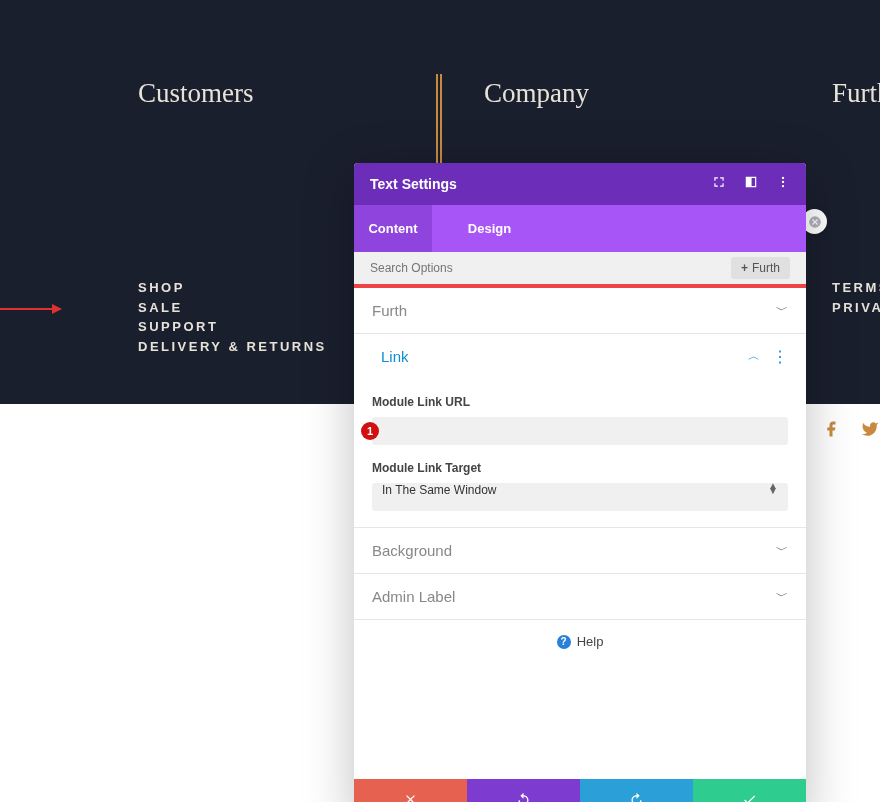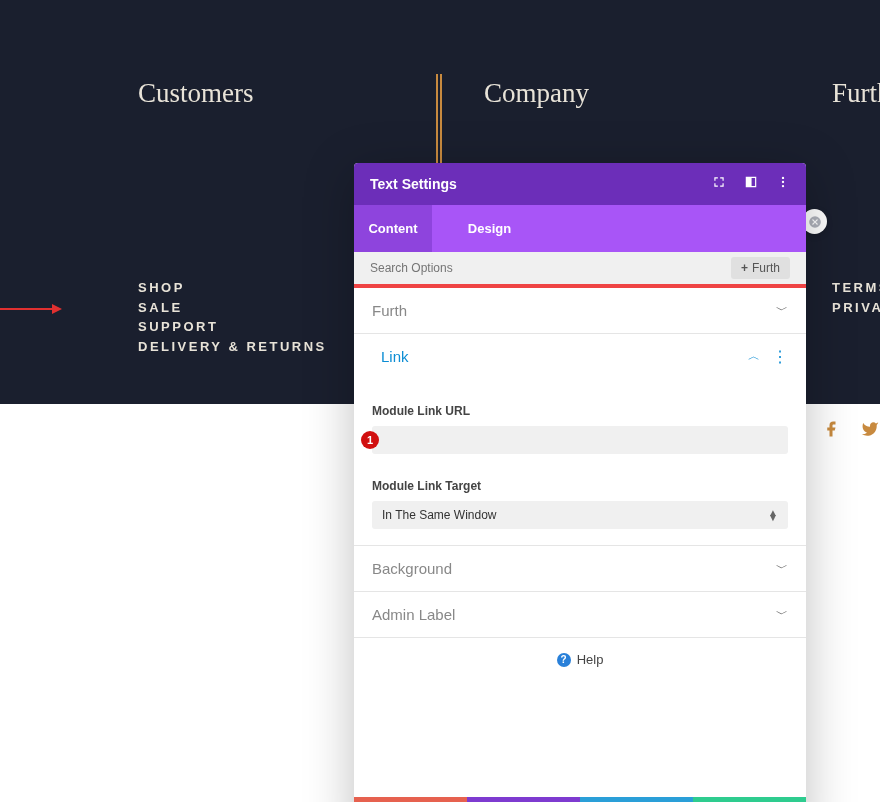--- a/index.html
+++ b/index.html
@@ -169,21 +169,21 @@
     .section-title.active { color: #0c8dd4; margin-left: 9px; }
     .section-icons { display:flex; gap:12px; align-items:center;}
     .chevron { font-size: 12px; color: #666; }
     .chevron.up { color: #0c8dd4; }
     .dots-icon { color: #0c8dd4; font-size:16px; line-height:6px;}
     .section-body { padding: 0 18px 16px; }
     .field-label {
       font-size: 12px;
       color: #444;
       font-weight: 600;
-      margin: 25px 0 8px;
+      margin: 16px 0 8px;
     }
     .input-row { position: relative; }
     .text-input {
       width: 100%;
       height: 28px;
       background: #f0f0f0;
       border: none;
       border-radius: 3px;
       padding: 0 10px;
       font-size: 12px;
@@ -206,21 +206,20 @@
     .select-box {
       width: 100%;
       height: 28px;
       background: #f0f0f0;
       border: none;
       border-radius: 3px;
       padding: 0 10px;
       font-size: 12px;
       color: #333;
       display: flex;
-      align-items: center;
       justify-content: space-between;
       cursor: pointer;
     }
     .select-arrows { color:#666; font-size:10px; line-height:5px;}
     .help-link {
       display: flex;
       align-items: center;
       justify-content: center;
       gap: 6px;
       padding: 14px 0;

